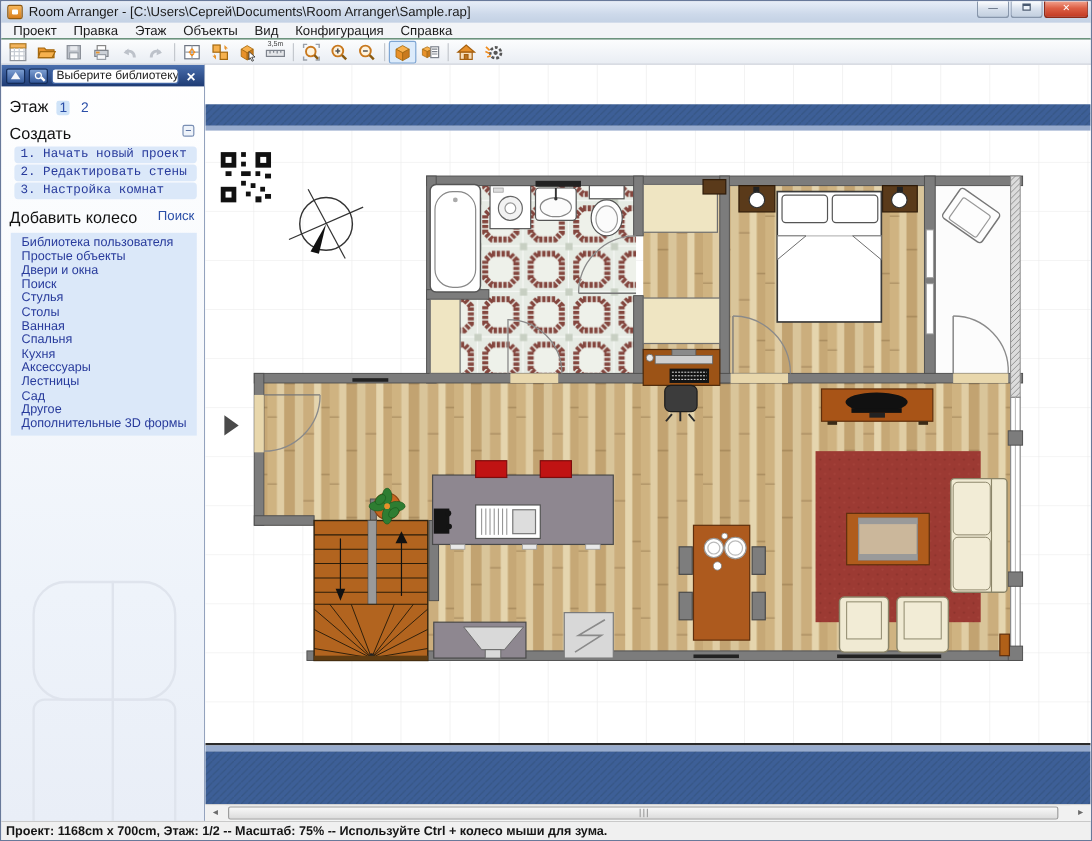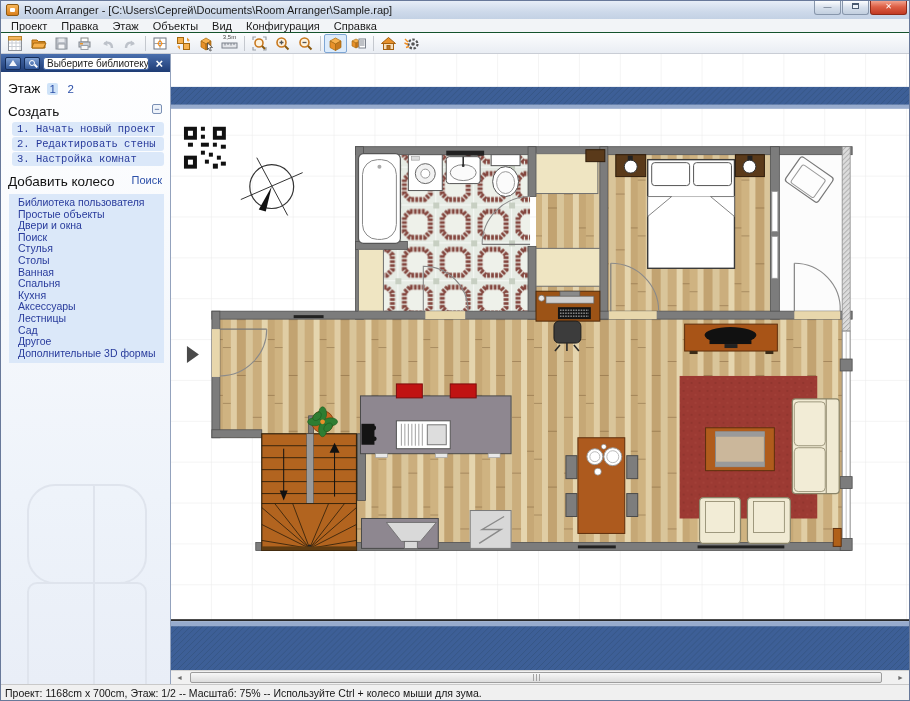--- a/index.html
+++ b/index.html
@@ -61,21 +61,21 @@
   .canvas { flex:1; position:relative; background:#fff; overflow:hidden; display:flex; flex-direction:column; }
   .plan-wrap { flex:1; position:relative; }
   .plan-wrap svg { position:absolute; left:0; top:0; }
   .hscroll { height:14px; flex:0 0 auto; background:#f1f1f1; border-top:1px solid #d2d2d2; display:flex; }
   .sb-btn { width:17px; height:13px; font-size:7px; color:#6b6b6b; text-align:center; line-height:13px; background:#f1f1f1; }
   .sb-track { flex:1; position:relative; }
   .sb-thumb { position:absolute; left:2px; right:10px; top:1px; bottom:1px; background:linear-gradient(#f8f8f8,#dcdcdc); border:1px solid #9d9d9d; border-radius:2px; display:flex; align-items:center; justify-content:center; gap:2px; }
   .sb-thumb i { width:1px; height:7px; background:#a3a3a3; }
 
   
-  .statusbar { height:16px; flex:0 0 auto; background:#f0f0f0; border-top:1px solid #c9c9c9; display:flex; align-items:center; padding:0 4px; font-size:10.5px; color:#151515; }
+  .statusbar { height:16px; flex:0 0 auto; background:#f0f0f0; border-top:1px solid #c9c9c9; display:flex; align-items:center; padding:0 4px; font-size:10.5px; color:#151515;font-weight:bold; }
 </style>
 </head>
 <body>
 
 <div class="window">
 
   <div class="titlebar">
     <div class="app-icon"></div>
     <div class="title-text">Room Arranger - [C:\Users\Сергей\Documents\Room Arranger\Sample.rap]</div>
     <div class="winbtns">

